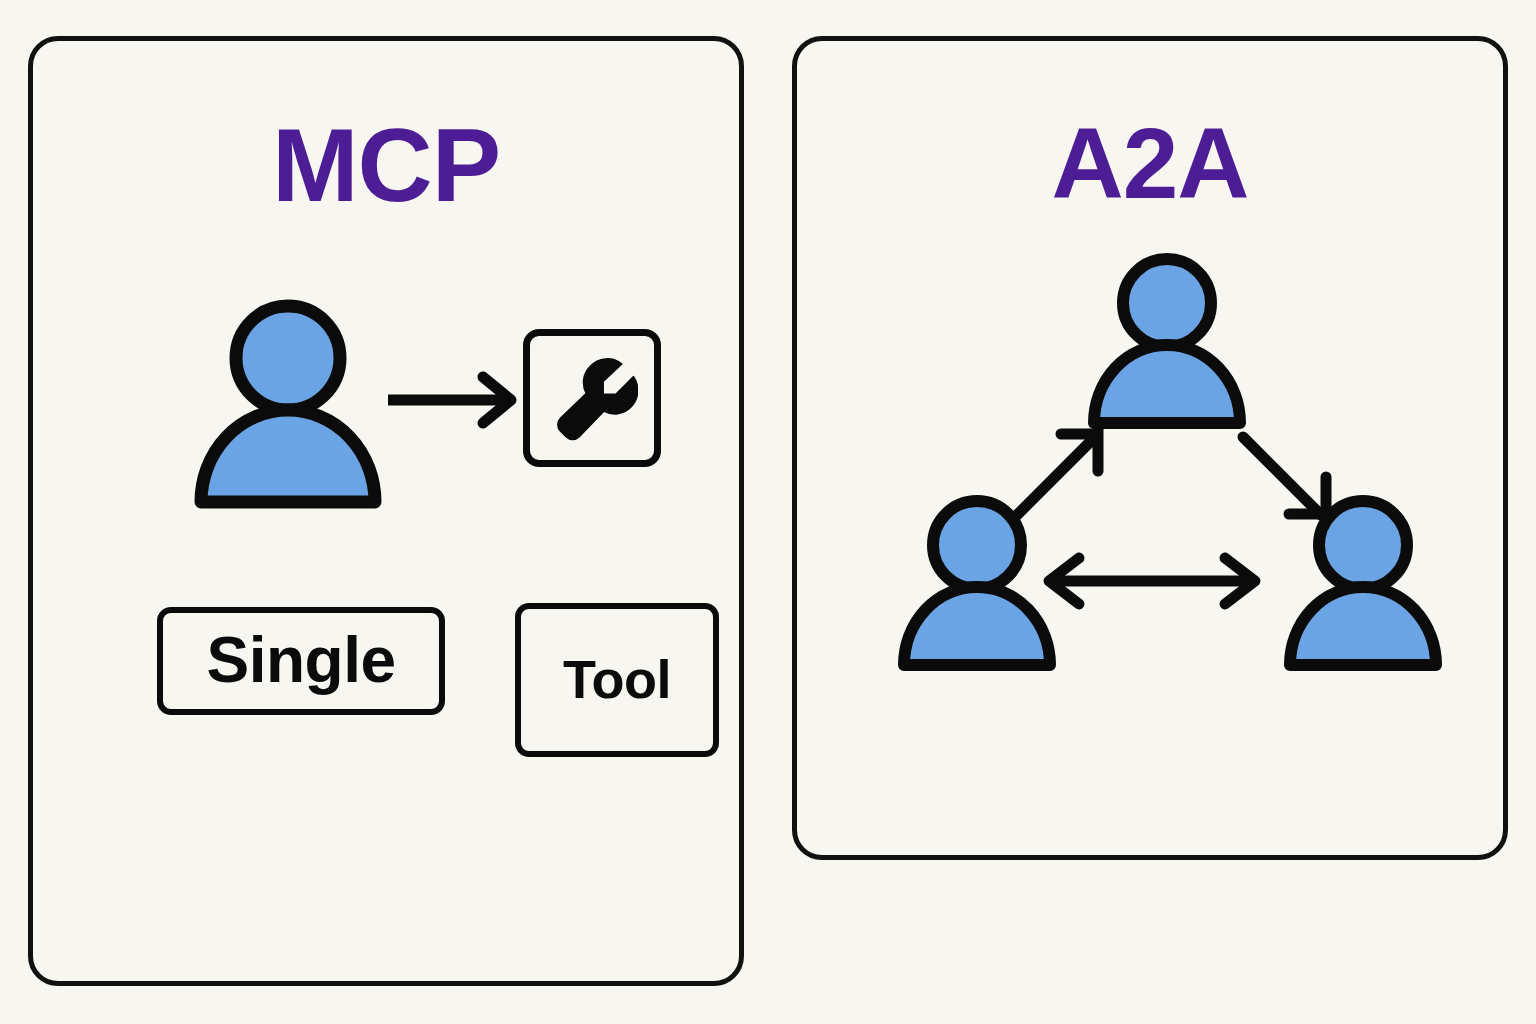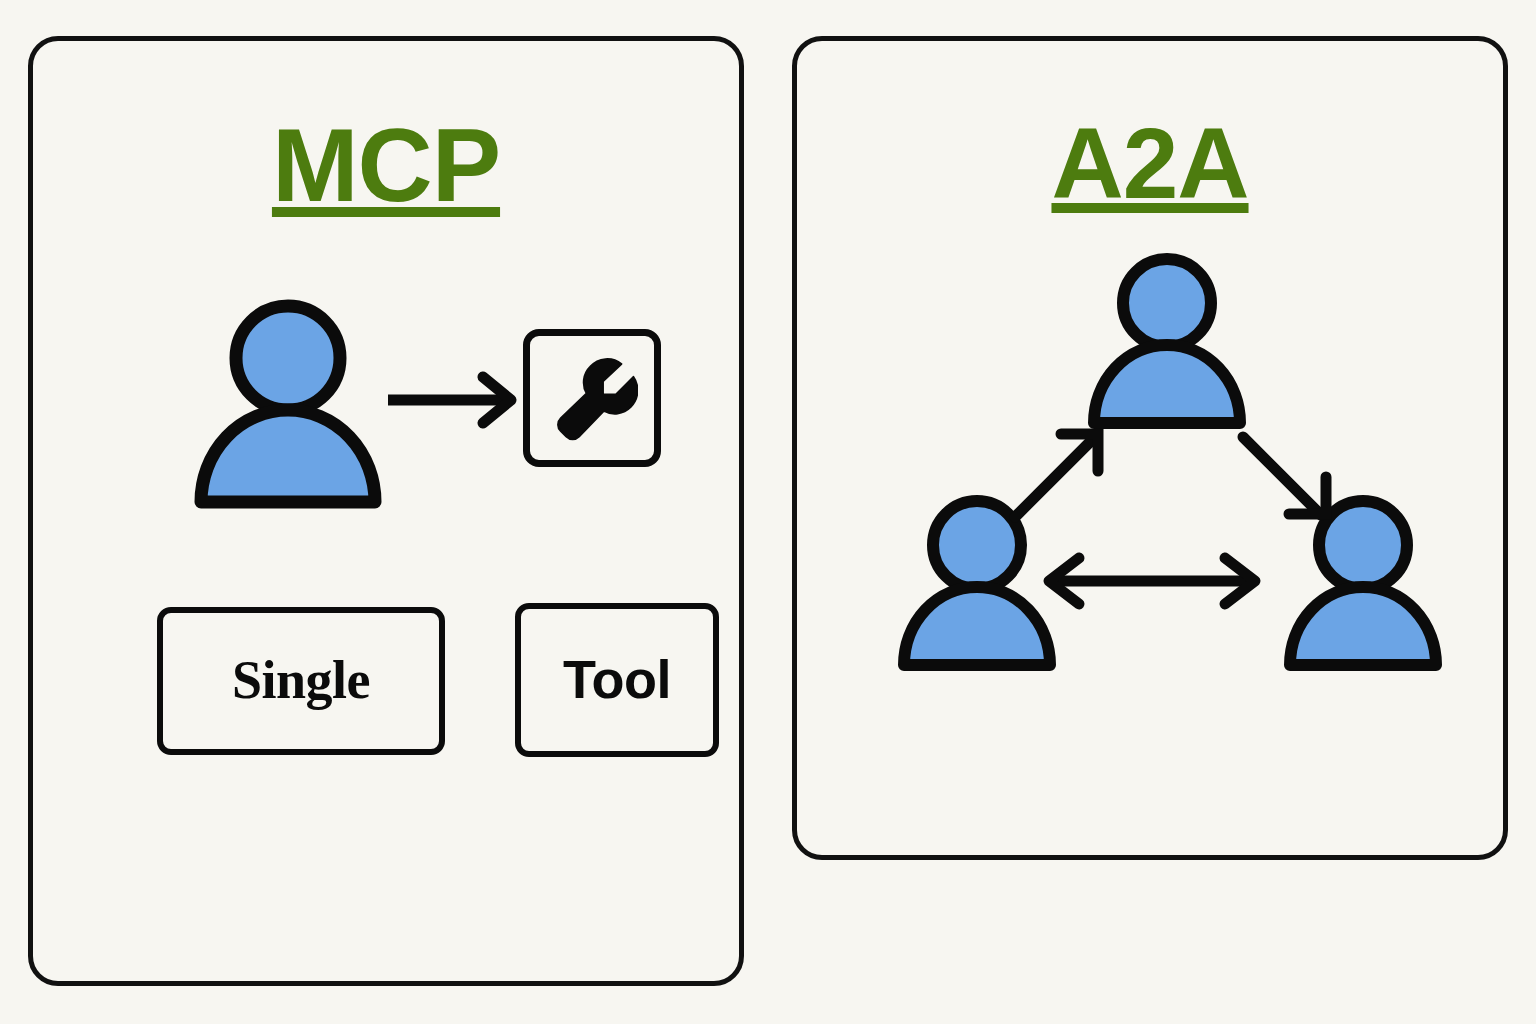--- a/index.html
+++ b/index.html
@@ -40,25 +40,24 @@
     width: 716px;
     height: 824px;
   }
 
   .panel-title {
     position: absolute;
     left: 0;
     right: 0;
     text-align: center;
     font-weight: 700;
-    color: #4d7c0f;
+    color: #4c1d95;
     letter-spacing: -1px;
     line-height: 1;
     user-select: none;
-    text-decoration: underline;
   }
   #title-mcp { top: 72px; font-size: 104px; }
   #title-a2a { top: 72px; font-size: 100px; }
 
   
   .person {
     position: absolute;
   }
   .person svg { display: block; overflow: visible; }
 
@@ -96,24 +95,23 @@
     font-weight: 700;
     line-height: 1.06;
     text-align: center;
     overflow: visible;
     white-space: nowrap;
   }
   #box-single-agent {
     left: 124px;
     top: 566px;
     width: 288px;
-    height: 148px;
-    font-size: 54px;
+    height: 108px;
+    font-size: 64px;
     letter-spacing: -0.5px;
-    font-family: Liberation Serif, serif;
   }
   #box-tool-provider {
     left: 482px;
     top: 562px;
     width: 204px;
     height: 154px;
     letter-spacing: -0.5px;
   }
   #box-tool-provider .line-1 { font-size: 54px; }
   #box-tool-provider .line-2 { font-size: 46px; margin-top: 2px; }

